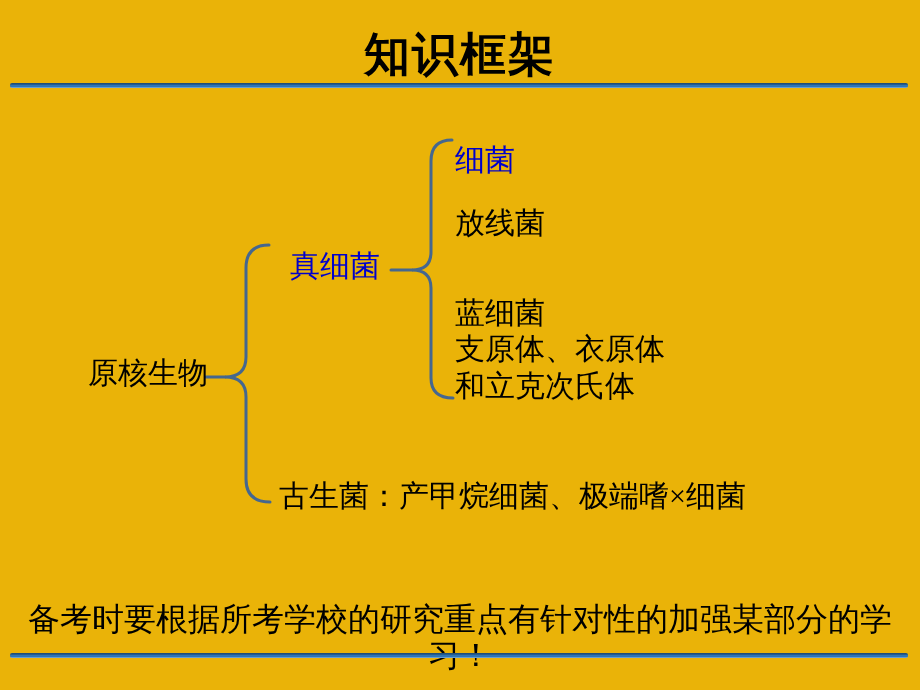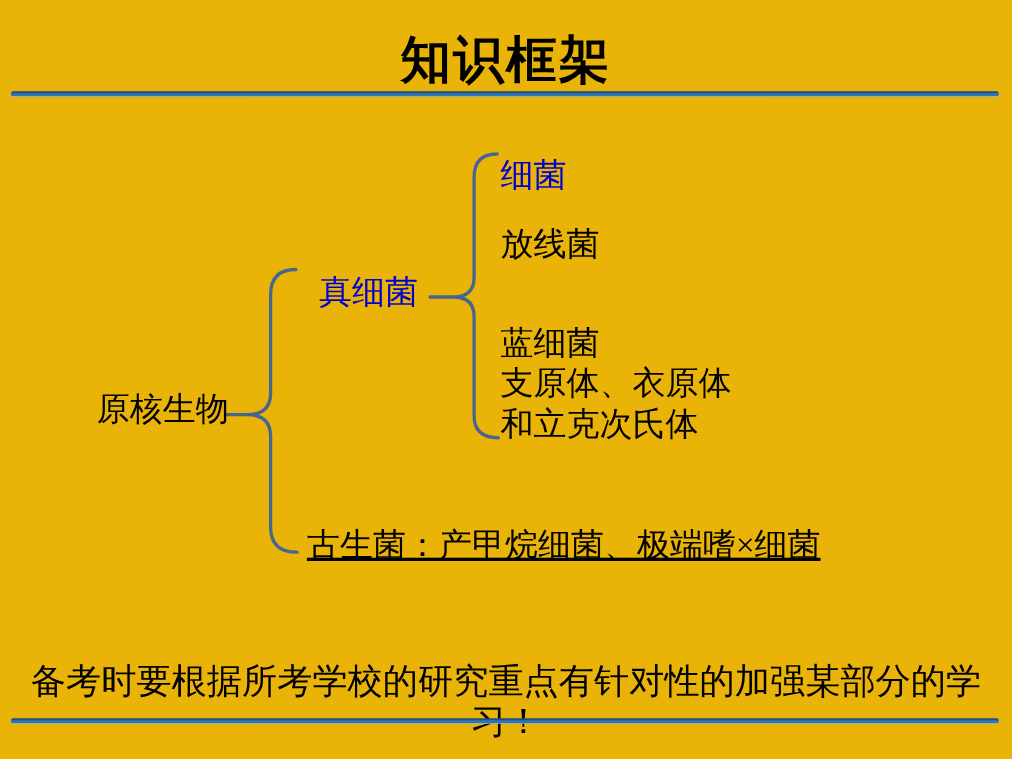--- a/index.html
+++ b/index.html
@@ -98,19 +98,19 @@
 
   <div class="node highlight" style="left:455px; top:141px;">细菌</div>
 
   <div class="node" style="left:455px; top:204px;">放线菌</div>
 
   <div class="node" style="left:455px; top:266px;margin-top:28px;">蓝细菌</div>
 
   <div class="node" style="left:455px; top:330px;">支原体、衣原体
 和立克次氏体</div>
 
-  <div class="node" style="left:279px; top:477px;text-decoration:underline;">古生菌：产甲烷细菌、极端嗜×细菌</div>
+  <div class="node" style="left:279px; top:477px;">古生菌：产甲烷细菌、极端嗜×细菌</div>
 
   <div class="footer-note">备考时要根据所考学校的研究重点有针对性的加强某部分的学习！</div>
 
   <div class="rule rule-bottom"></div>
 
 </div>
 
 </body></html>

